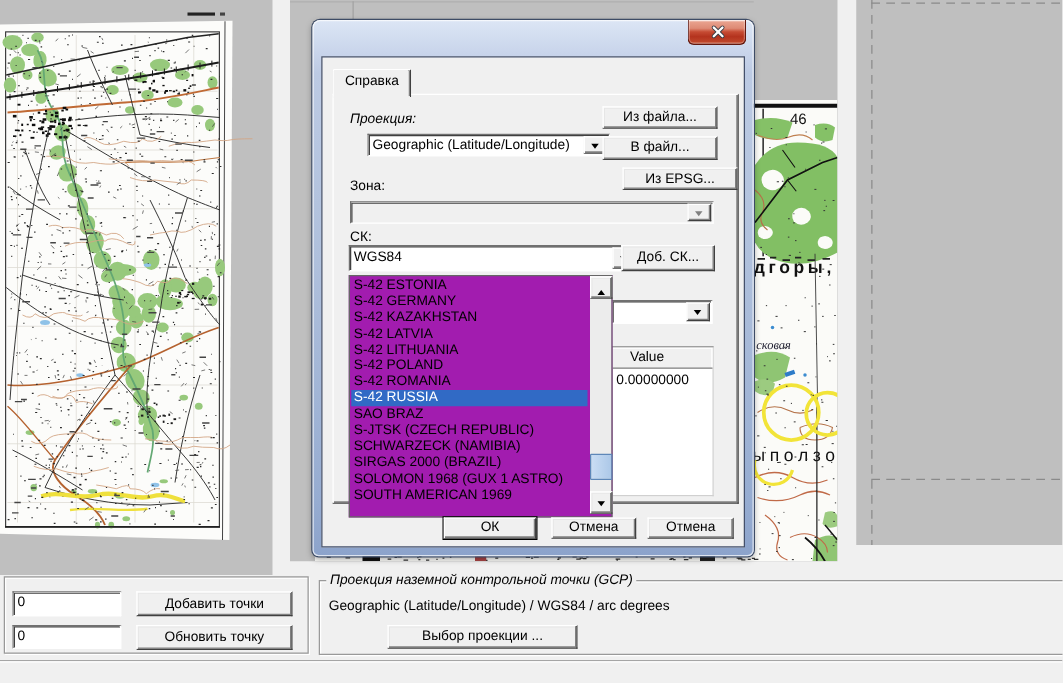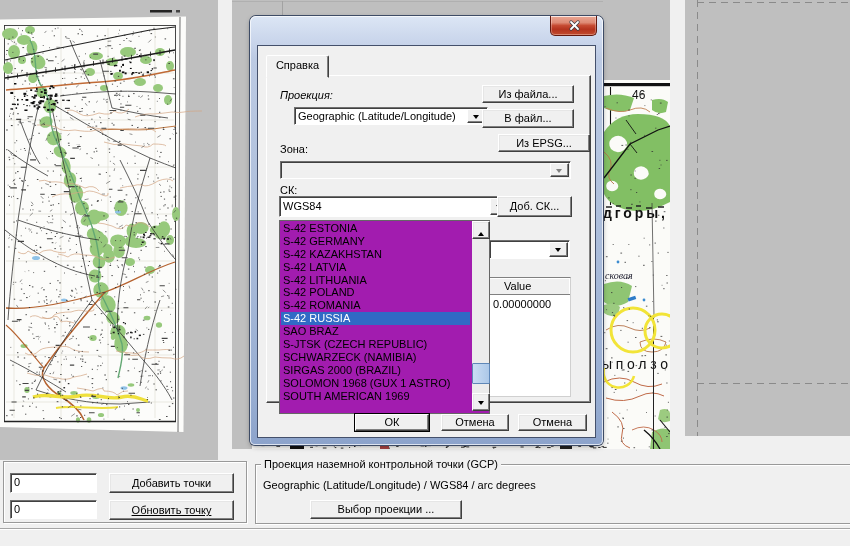--- a/index.html
+++ b/index.html
@@ -356,24 +356,24 @@
 <line x1="12.5" y1="0" x2="12.5" y2="436" stroke="#8A8A8A" stroke-width="1" stroke-dasharray="7 5"></line>
 <line x1="12" y1="2.5" x2="165" y2="2.5" stroke="#8A8A8A" stroke-width="1" stroke-dasharray="7 5"></line>
 <line x1="12" y1="383.5" x2="165" y2="383.5" stroke="#8A8A8A" stroke-width="1" stroke-dasharray="7 5"></line>
 </svg>
 </div>
 
 <div class="grp" style="left:3px;top:461px;width:242px;height:60px;"></div>
 <div class="fld" style="left:10px;top:473px;width:82px;height:18px;line-height:17px;padding-left:3px;">0</div>
 <div class="fld" style="left:10px;top:500px;width:82px;height:17px;line-height:16px;padding-left:3px;">0</div>
 <div class="btn" style="left:109px;top:473px;width:123px;height:18px;line-height:18px;">Добавить точки</div>
-<div class="btn" style="left:109px;top:500px;width:123px;height:18px;line-height:18px;text-decoration:underline;">Обновить точку</div>
+<div class="btn" style="left:109px;top:500px;width:123px;height:18px;line-height:18px;">Обновить точку</div>
 
 <div class="grp" style="left:255px;top:464px;width:600px;height:58px;"></div>
-<div class="lbl" style="left:261px;top:458px;background:#F0F0F0;padding:0 3px;">Проекция наземной контрольной точки (GCP)</div>
+<div class="lbl" style="left:261px;top:458px;background:#F0F0F0;padding:0 3px;font-style:italic;">Проекция наземной контрольной точки (GCP)</div>
 <div class="lbl" style="left:263px;top:479px;">Geographic (Latitude/Longitude) / WGS84 / arc degrees</div>
 <div class="btn" style="left:310px;top:500px;width:150px;height:17px;line-height:17px;">Выбор проекции ...</div>
 
 <div class="abs" style="left:0;top:528px;width:850px;height:1px;background:#A5A5A5;"></div>
 <div class="abs" style="left:0;top:529px;width:850px;height:1px;background:#FFF;"></div>
 
 <div class="abs" id="dlg" style="left:250px;top:16px;width:353px;height:429px;
  background:linear-gradient(180deg,#DCE6F5 0%,#C9D5EB 6%,#BCCAE3 10%,#AFC0DC 45%,#96ACD1 90%,#8CA3CB 100%);
  border-radius:6px 6px 5px 5px;box-shadow:0 0 0 1px #3E4C66,inset 0 0 0 1px rgba(255,255,255,.7),0 2px 5px rgba(0,0,0,.35);">
 

